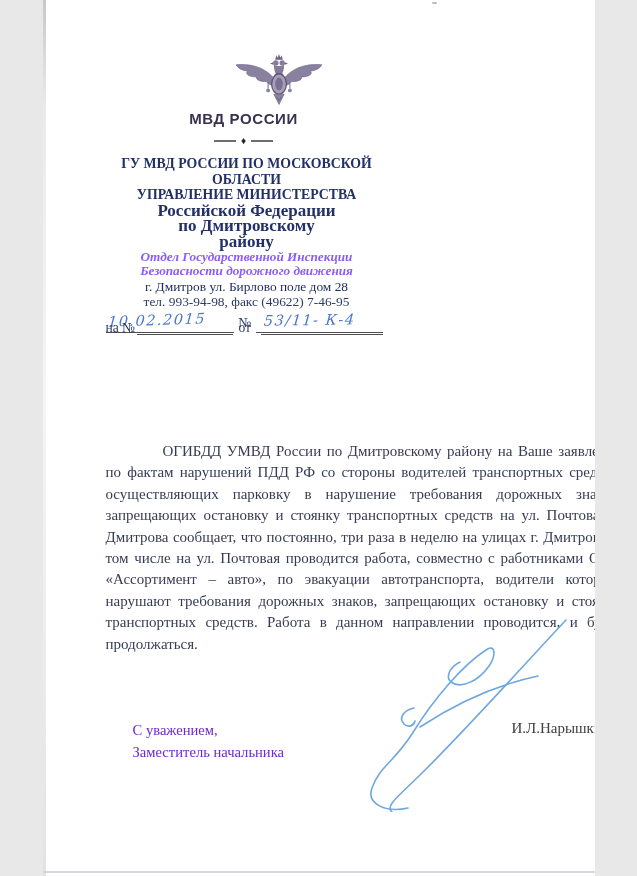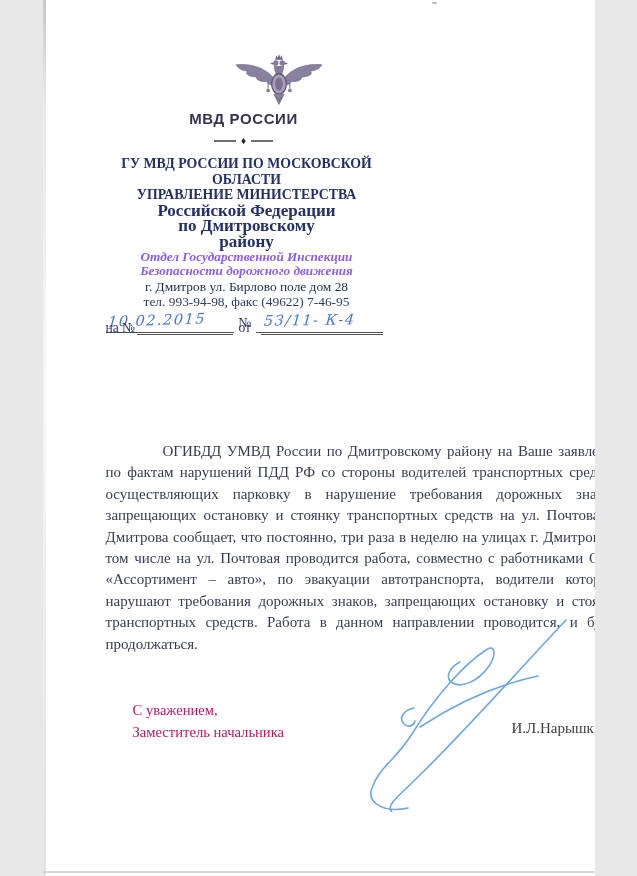--- a/index.html
+++ b/index.html
@@ -45,21 +45,21 @@
   .hw{font-family:"DejaVu Serif",serif;font-style:italic;color:#4a77c9;
     letter-spacing:1.5px;font-size:14.5px;white-space:nowrap;}
   .hw-date{position:absolute;left:2px;top:-2px;transform:rotate(-2deg) skewX(-6deg);}
   .hw-num{position:absolute;left:158px;top:-2px;transform:rotate(-1deg) skewX(-6deg);}
 
   
   .bodytext{position:absolute;left:63px;top:441px;width:516px;
     font-size:15px;line-height:21.4px;color:#363c54;text-align:justify;text-indent:57px;}
 
   
-  .regards{position:absolute;left:90px;top:699px;font-size:14.6px;color:#be185d;line-height:22px;}
+  .regards{position:absolute;left:90px;top:719px;font-size:14.6px;color:#6d28d9;line-height:22px;}
   .sig-name{position:absolute;left:469px;top:720px;font-size:15px;color:#404040;}
   .signature{position:absolute;left:303px;top:612px;width:230px;height:200px;}
 </style>
 </head>
 <body>
 
 <div class="page">
 
   <div class="edge-left"></div>
   <div class="edge-bottom"></div>

